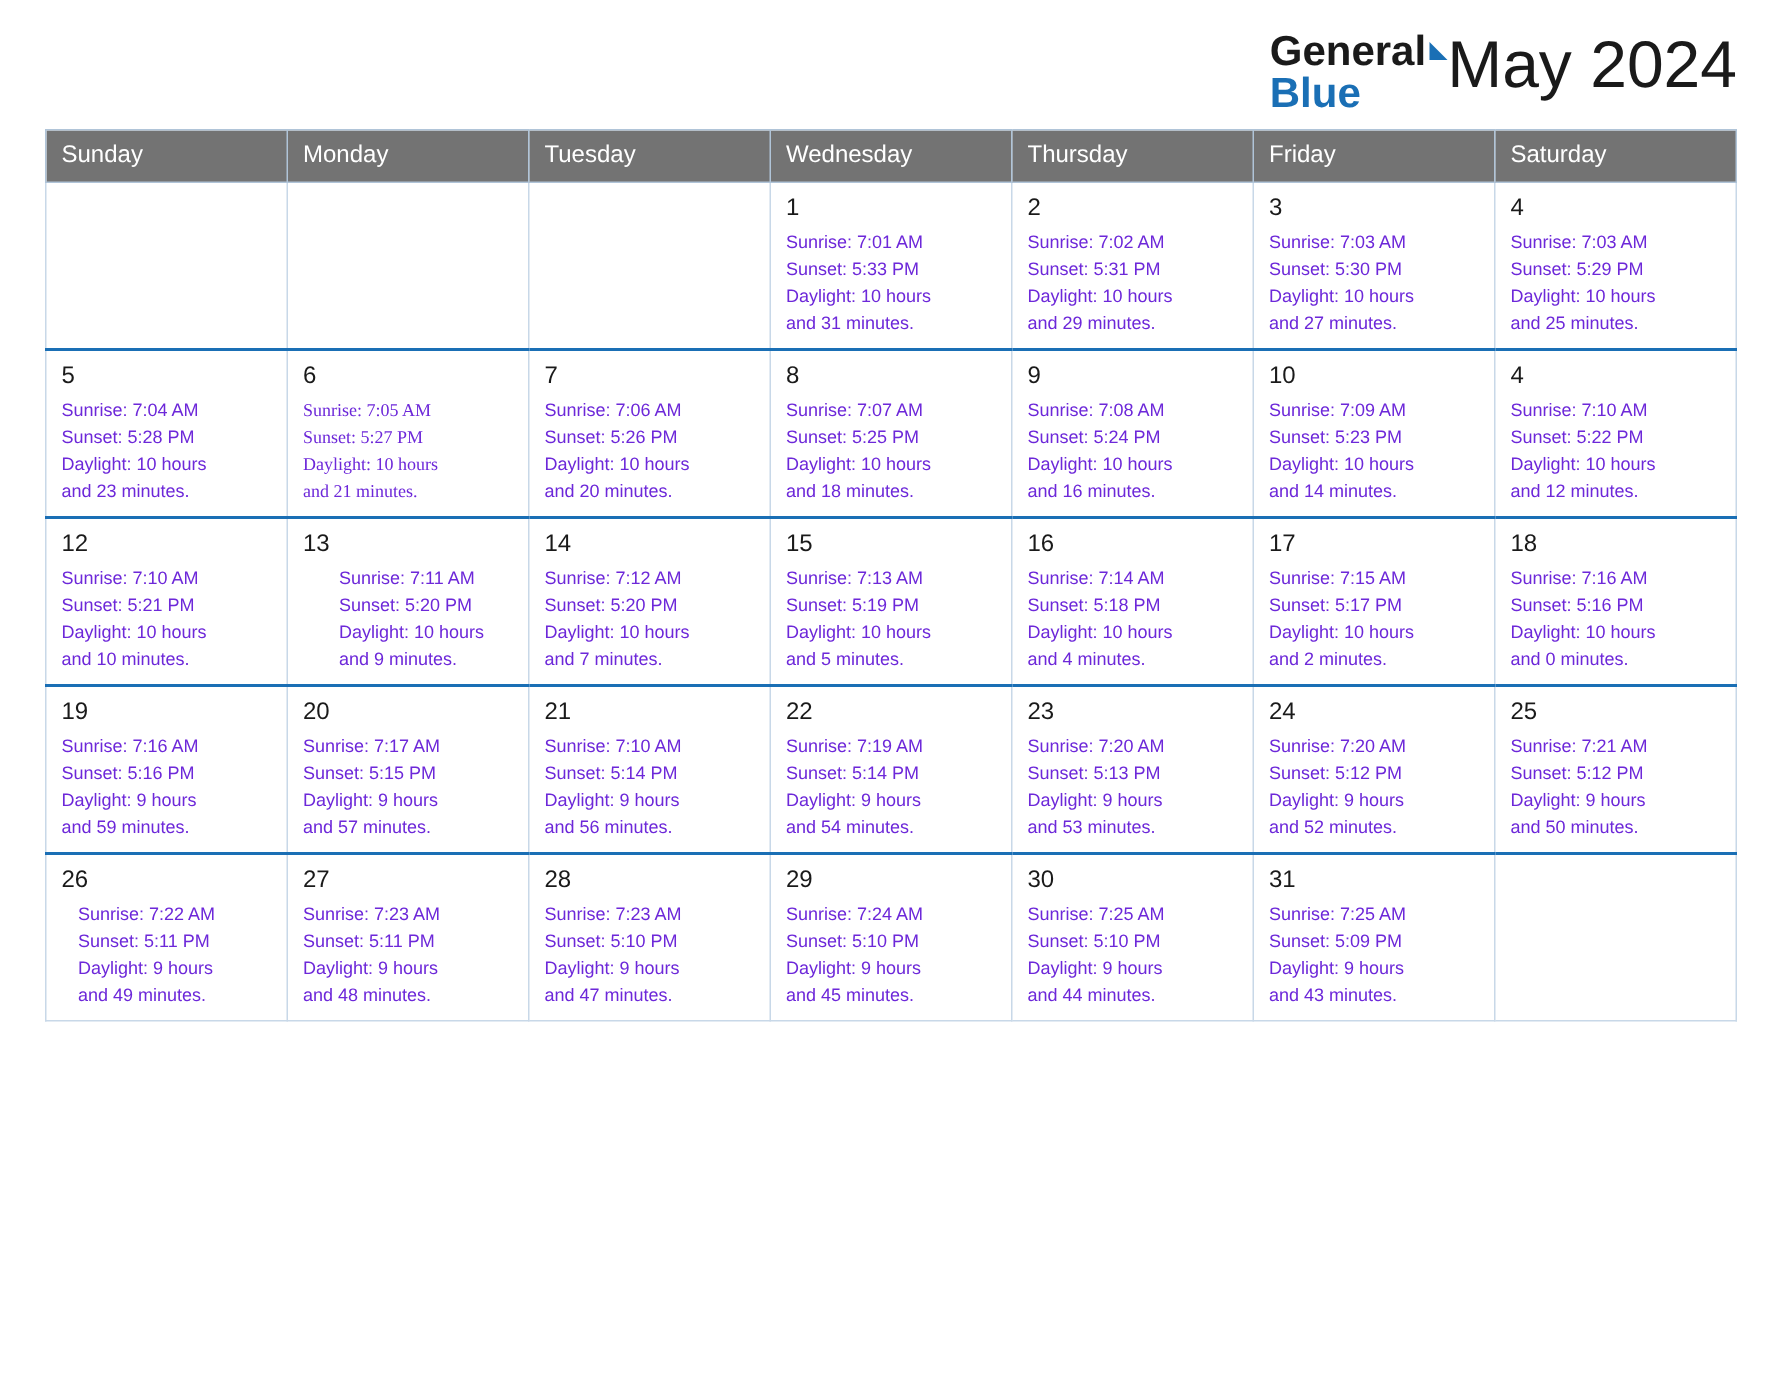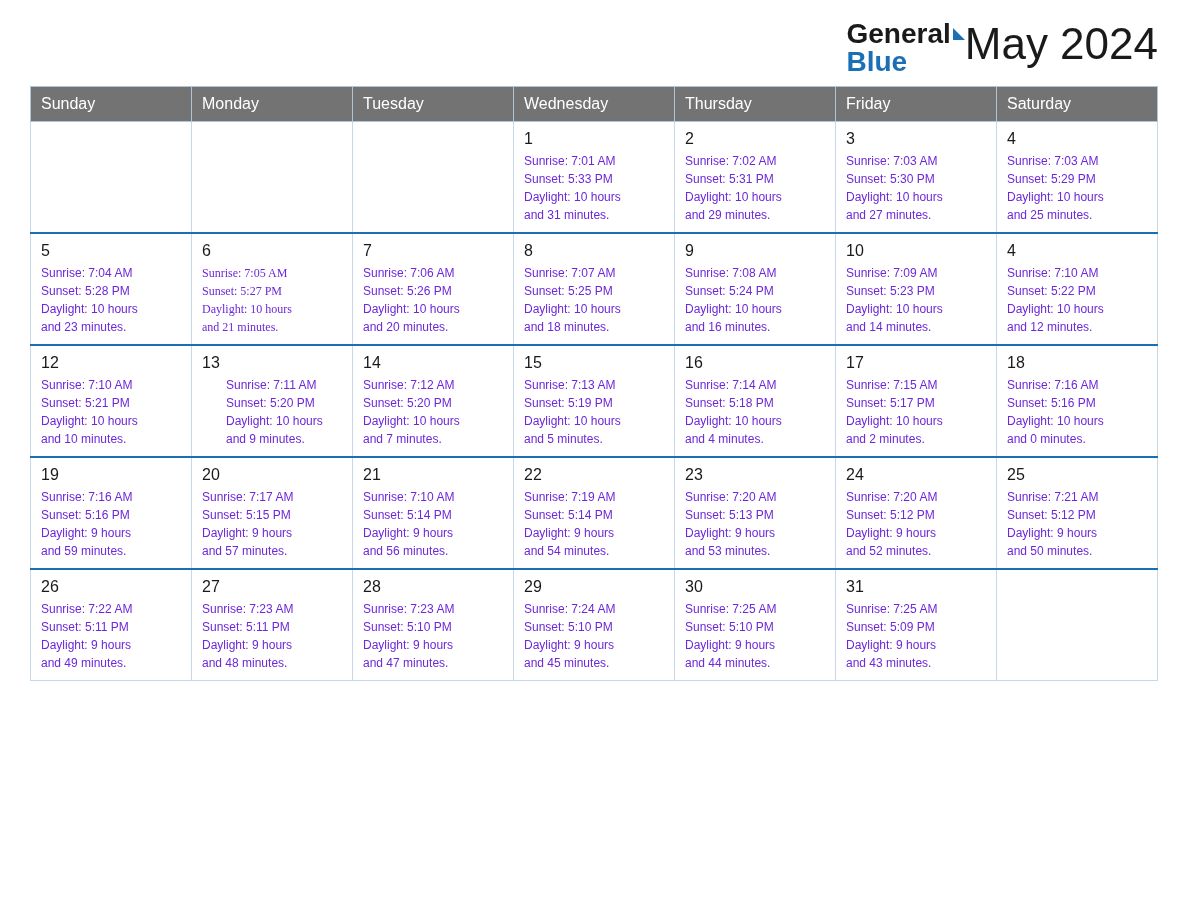--- a/index.html
+++ b/index.html
@@ -317,21 +317,21 @@
           <span class="day-number">25</span>
           <div class="day-info" style="white-space: pre-line;">Sunrise: 7:21 AM
 Sunset: 5:12 PM
 Daylight: 9 hours
 and 50 minutes.</div>
         </td>
       </tr>
       <tr class="row-divider">
         <td>
           <span class="day-number">26</span>
-          <div class="day-info" style="white-space: pre-line;">Sunrise: 7:22 AM
+          <div class="day-info" style="white-space: pre-line; margin-left: 11px;">Sunrise: 7:22 AM
 Sunset: 5:11 PM
 Daylight: 9 hours
 and 49 minutes.</div>
         </td>
         <td>
           <span class="day-number">27</span>
           <div class="day-info" style="white-space: pre-line;">Sunrise: 7:23 AM
 Sunset: 5:11 PM
 Daylight: 9 hours
 and 48 minutes.</div>

